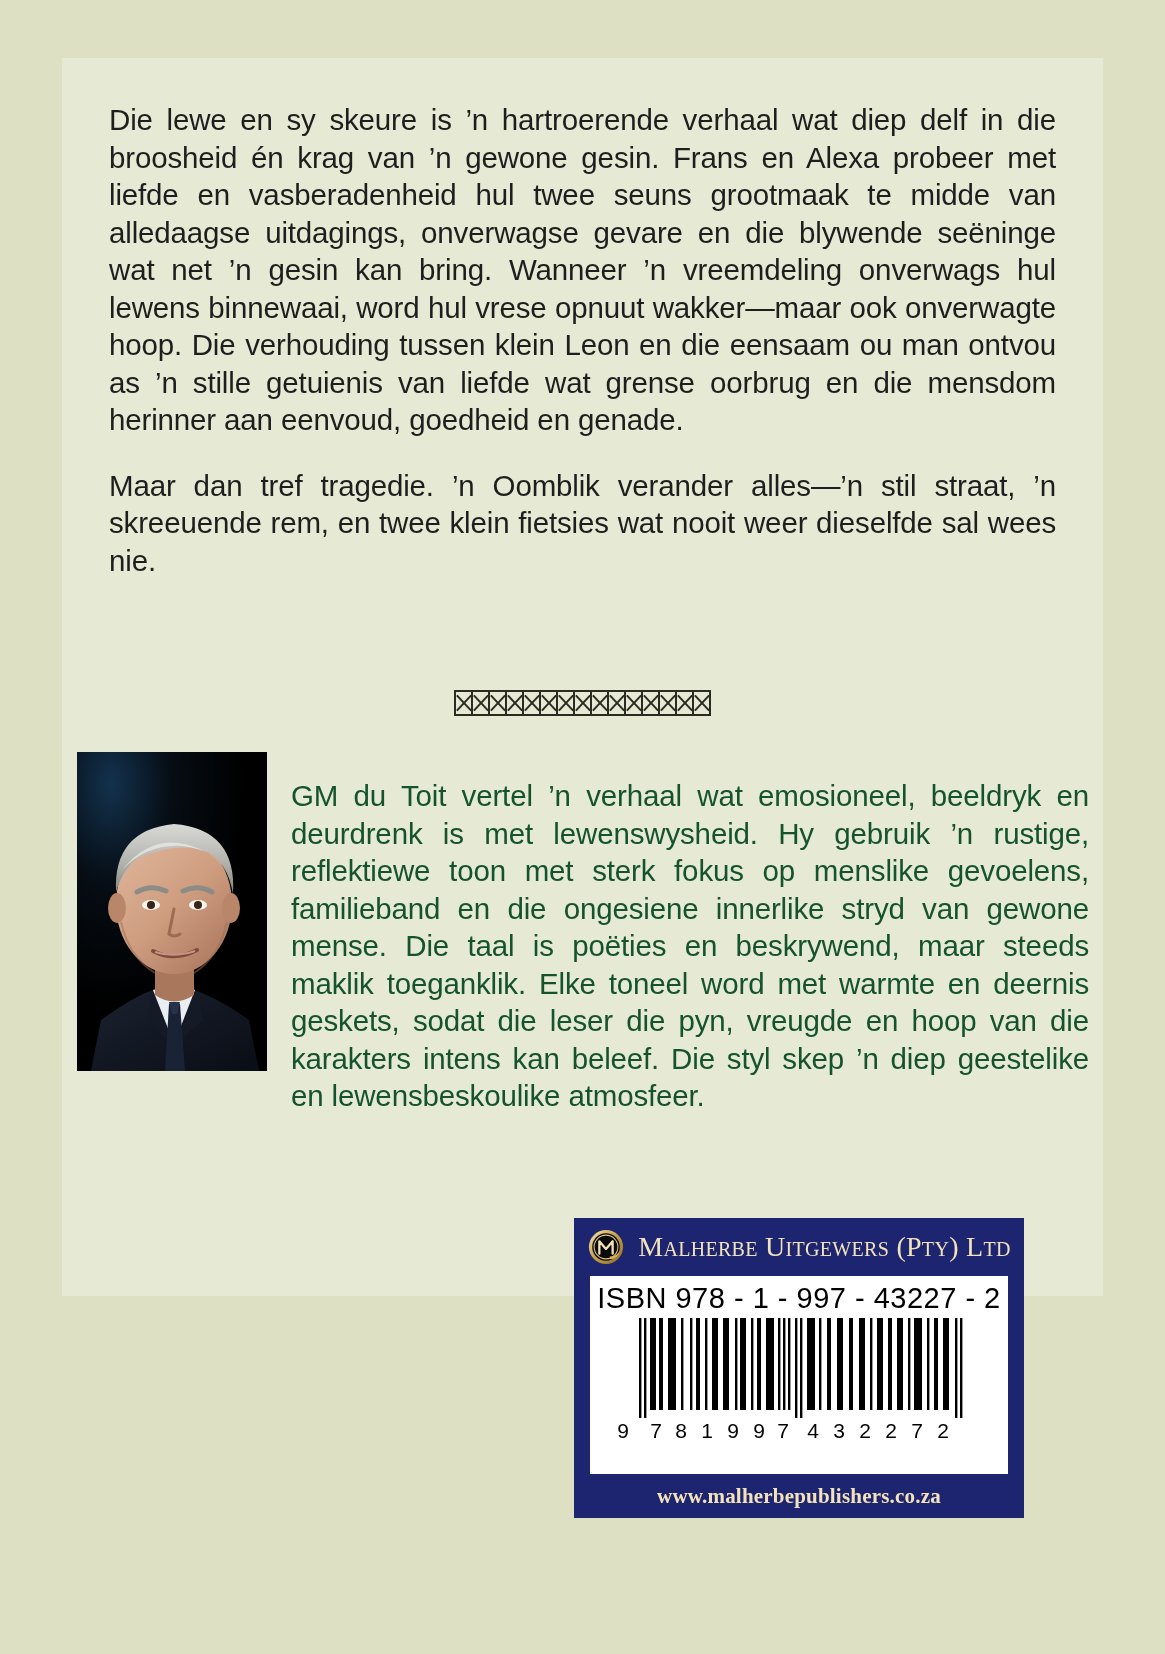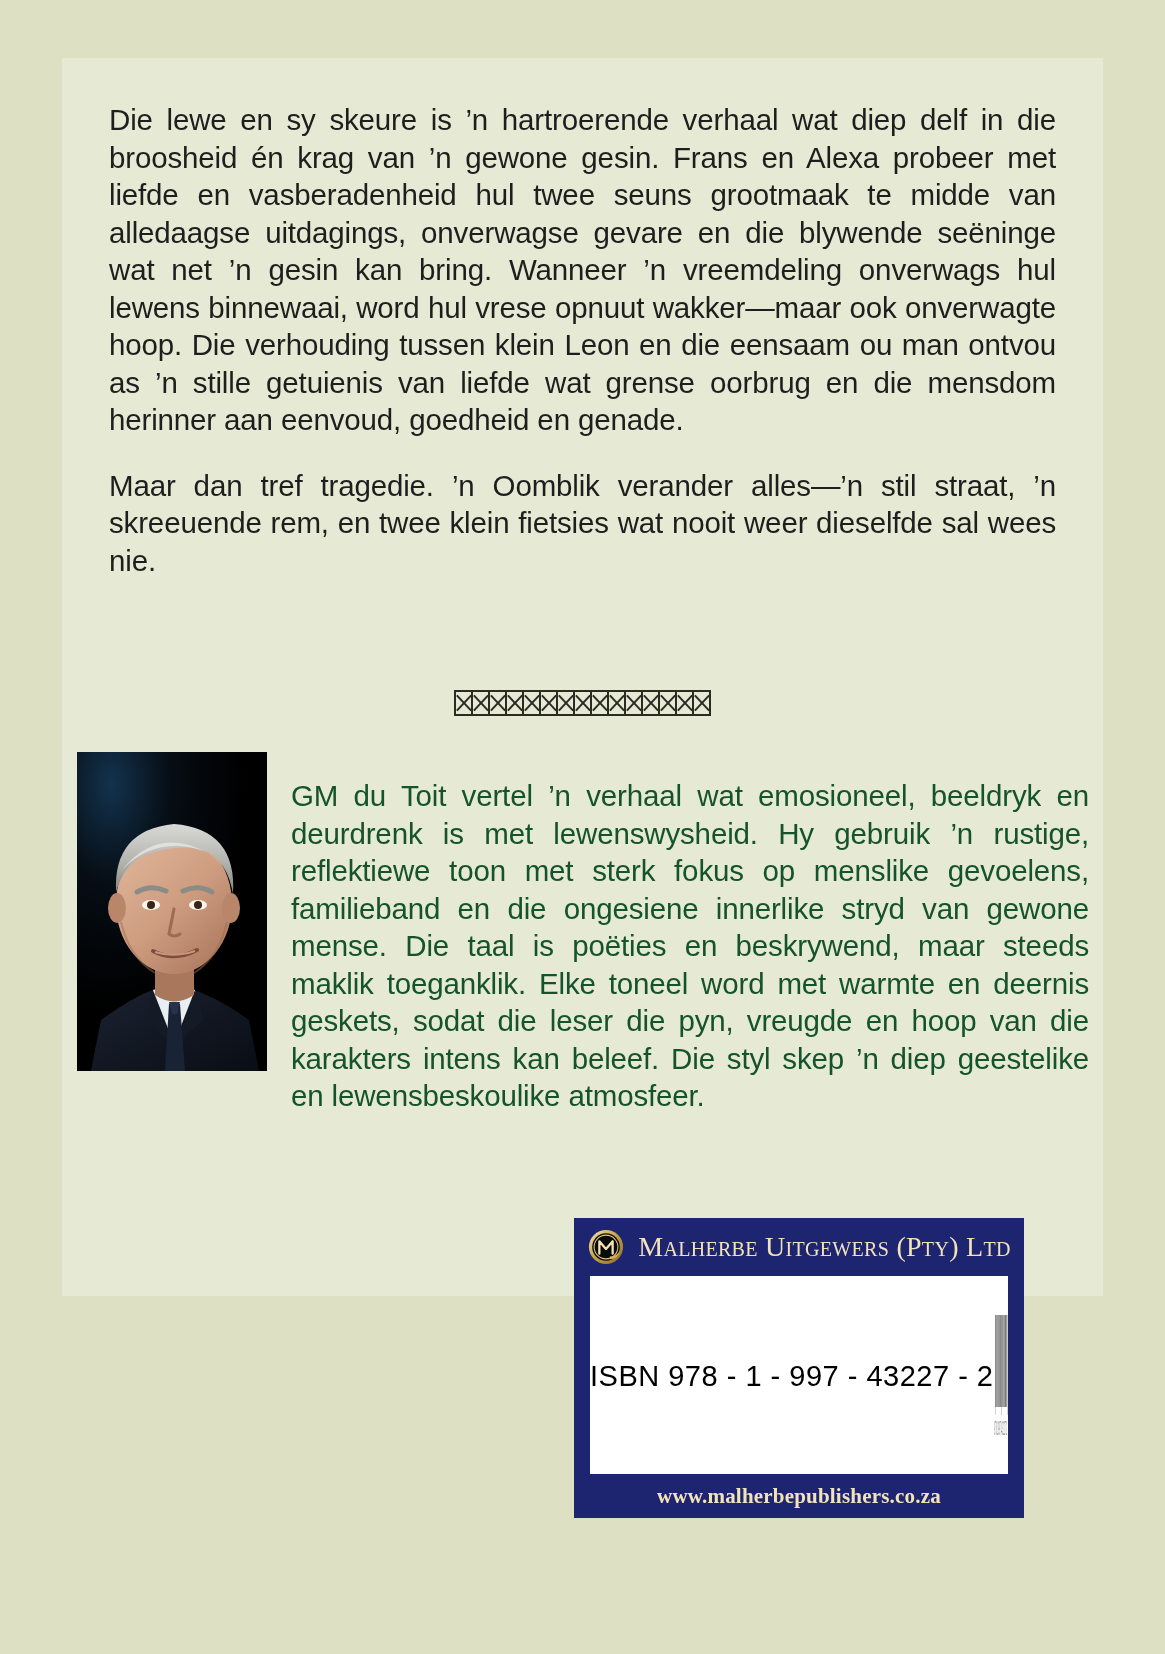--- a/index.html
+++ b/index.html
@@ -141,21 +141,21 @@
     font-variant: small-caps;
     letter-spacing: 0.3px;
     white-space: nowrap;
   }
 
   .code-area {
     background: #ffffff;
     margin: 0 16px;
     height: 198px;
     display: flex;
-    flex-direction: row;
+    flex-direction: column;
     align-items: center;
     box-sizing: border-box;
     padding-top: 6px;
   }
   .isbn-line {
     font-size: 29px;
     color: #000;
     letter-spacing: 0.5px;
     margin-bottom: 3px;
     white-space: nowrap;

